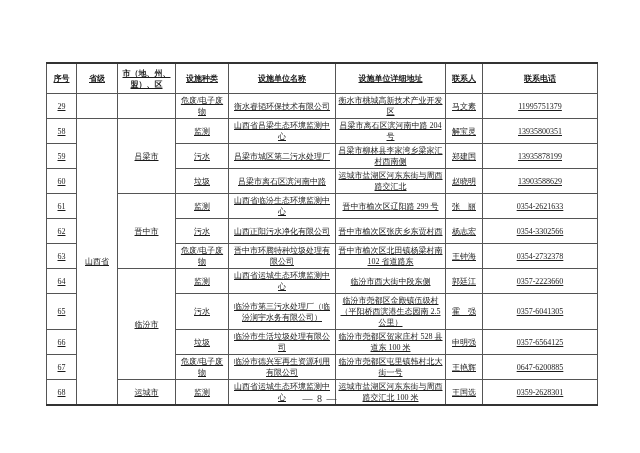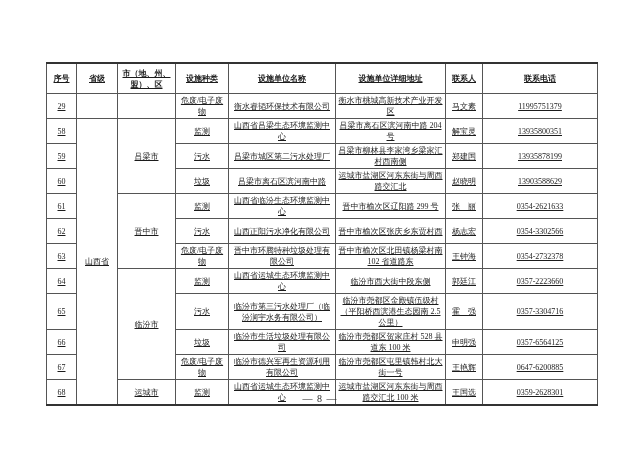--- a/index.html
+++ b/index.html
@@ -149,21 +149,21 @@
           <td>临汾市西大街中段东侧</td>
           <td>郭廷江</td>
           <td>0357-2223660</td>
         </tr>
         <tr>
           <td>65</td>
           <td>污水</td>
           <td>临汾市第三污水处理厂（临汾涧宇水务有限公司）</td>
           <td>临汾市尧都区金殿镇伍级村（平阳桥西滨港生态园南 2.5 公里）</td>
           <td>霍　强</td>
-          <td>0357-3304716</td>
+          <td>0357-6041305</td>
         </tr>
         <tr>
           <td>66</td>
           <td>垃圾</td>
           <td>临汾市生活垃圾处理有限公司</td>
           <td>临汾市尧都区贺家庄村 528 县道东 100 米</td>
           <td>申明强</td>
           <td>0357-6564125</td>
         </tr>
         <tr>

